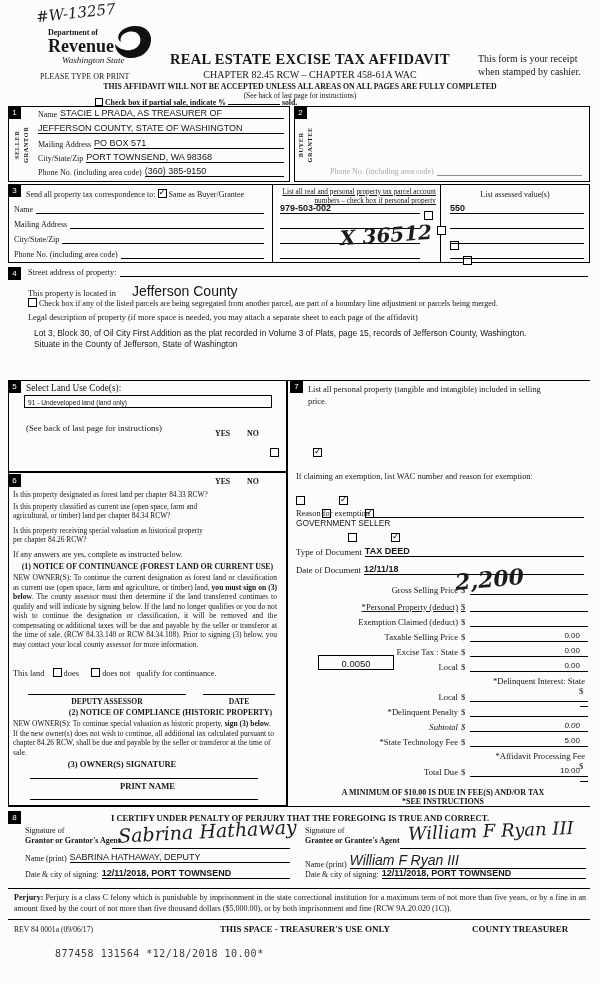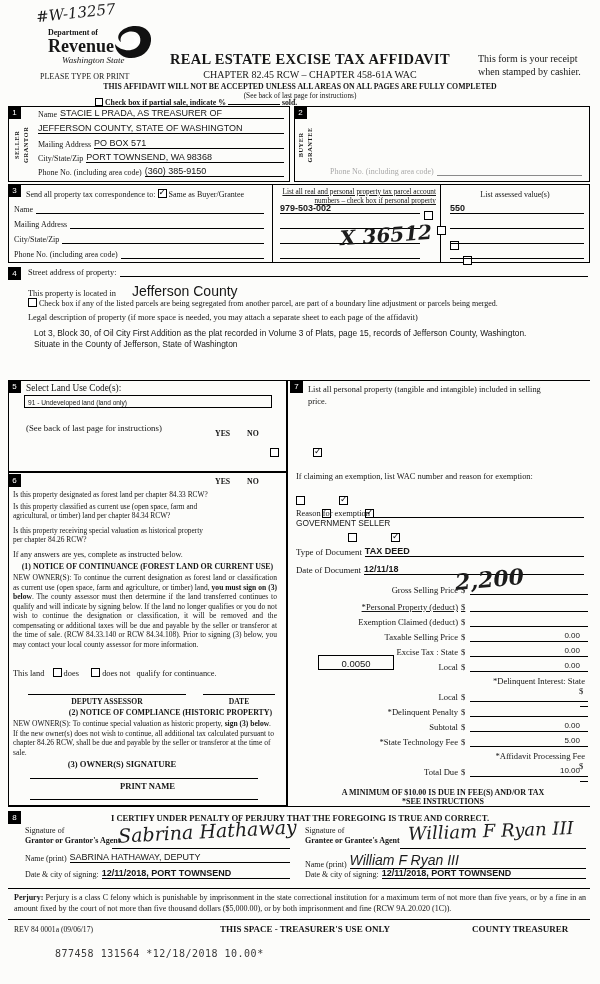--- a/index.html
+++ b/index.html
@@ -323,21 +323,21 @@
   <div class="fee" style="top:691px;">
       <span class="lbl">Local</span>
       <span class="cur">$</span>
       <span class="ln"></span>
     </div>
   <div class="fee" style="top:706px;">
       <span class="lbl">*Delinquent Penalty</span>
       <span class="cur">$</span>
       <span class="ln"></span>
     </div>
-  <div class="fee" style="top:721px;">
+  <div class="fee" style="top:721px;font-style:italic;">
       <span class="lbl">Subtotal</span>
       <span class="cur">$</span>
       <span class="ln">0.00</span>
     </div>
   <div class="fee" style="top:736px;">
       <span class="lbl">*State Technology Fee</span>
       <span class="cur">$</span>
       <span class="ln">5.00</span>
     </div>
   <div class="fee" style="top:751px;flex-direction:column;">

